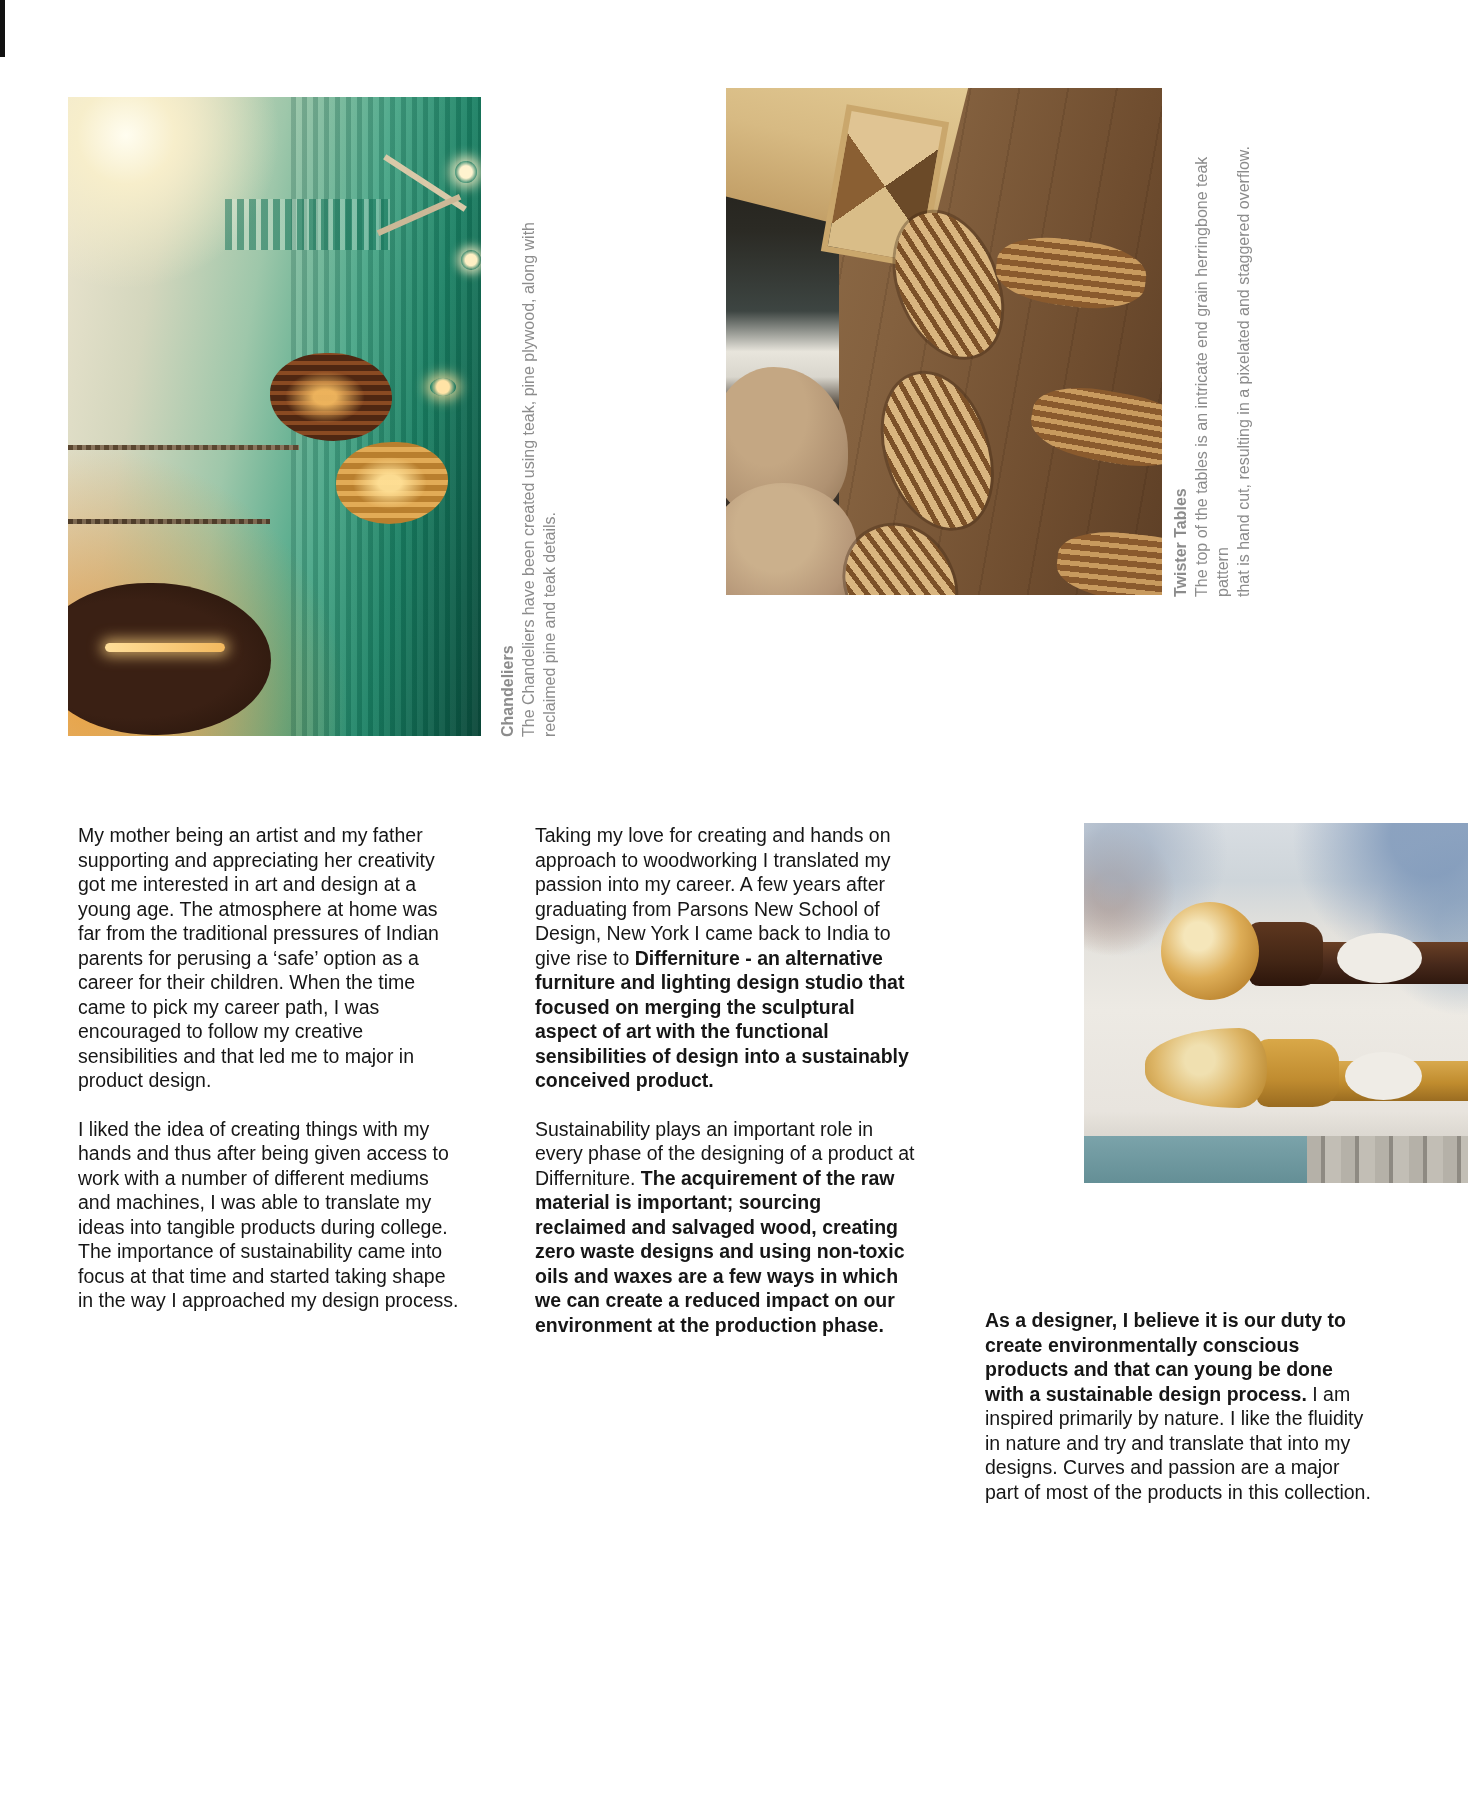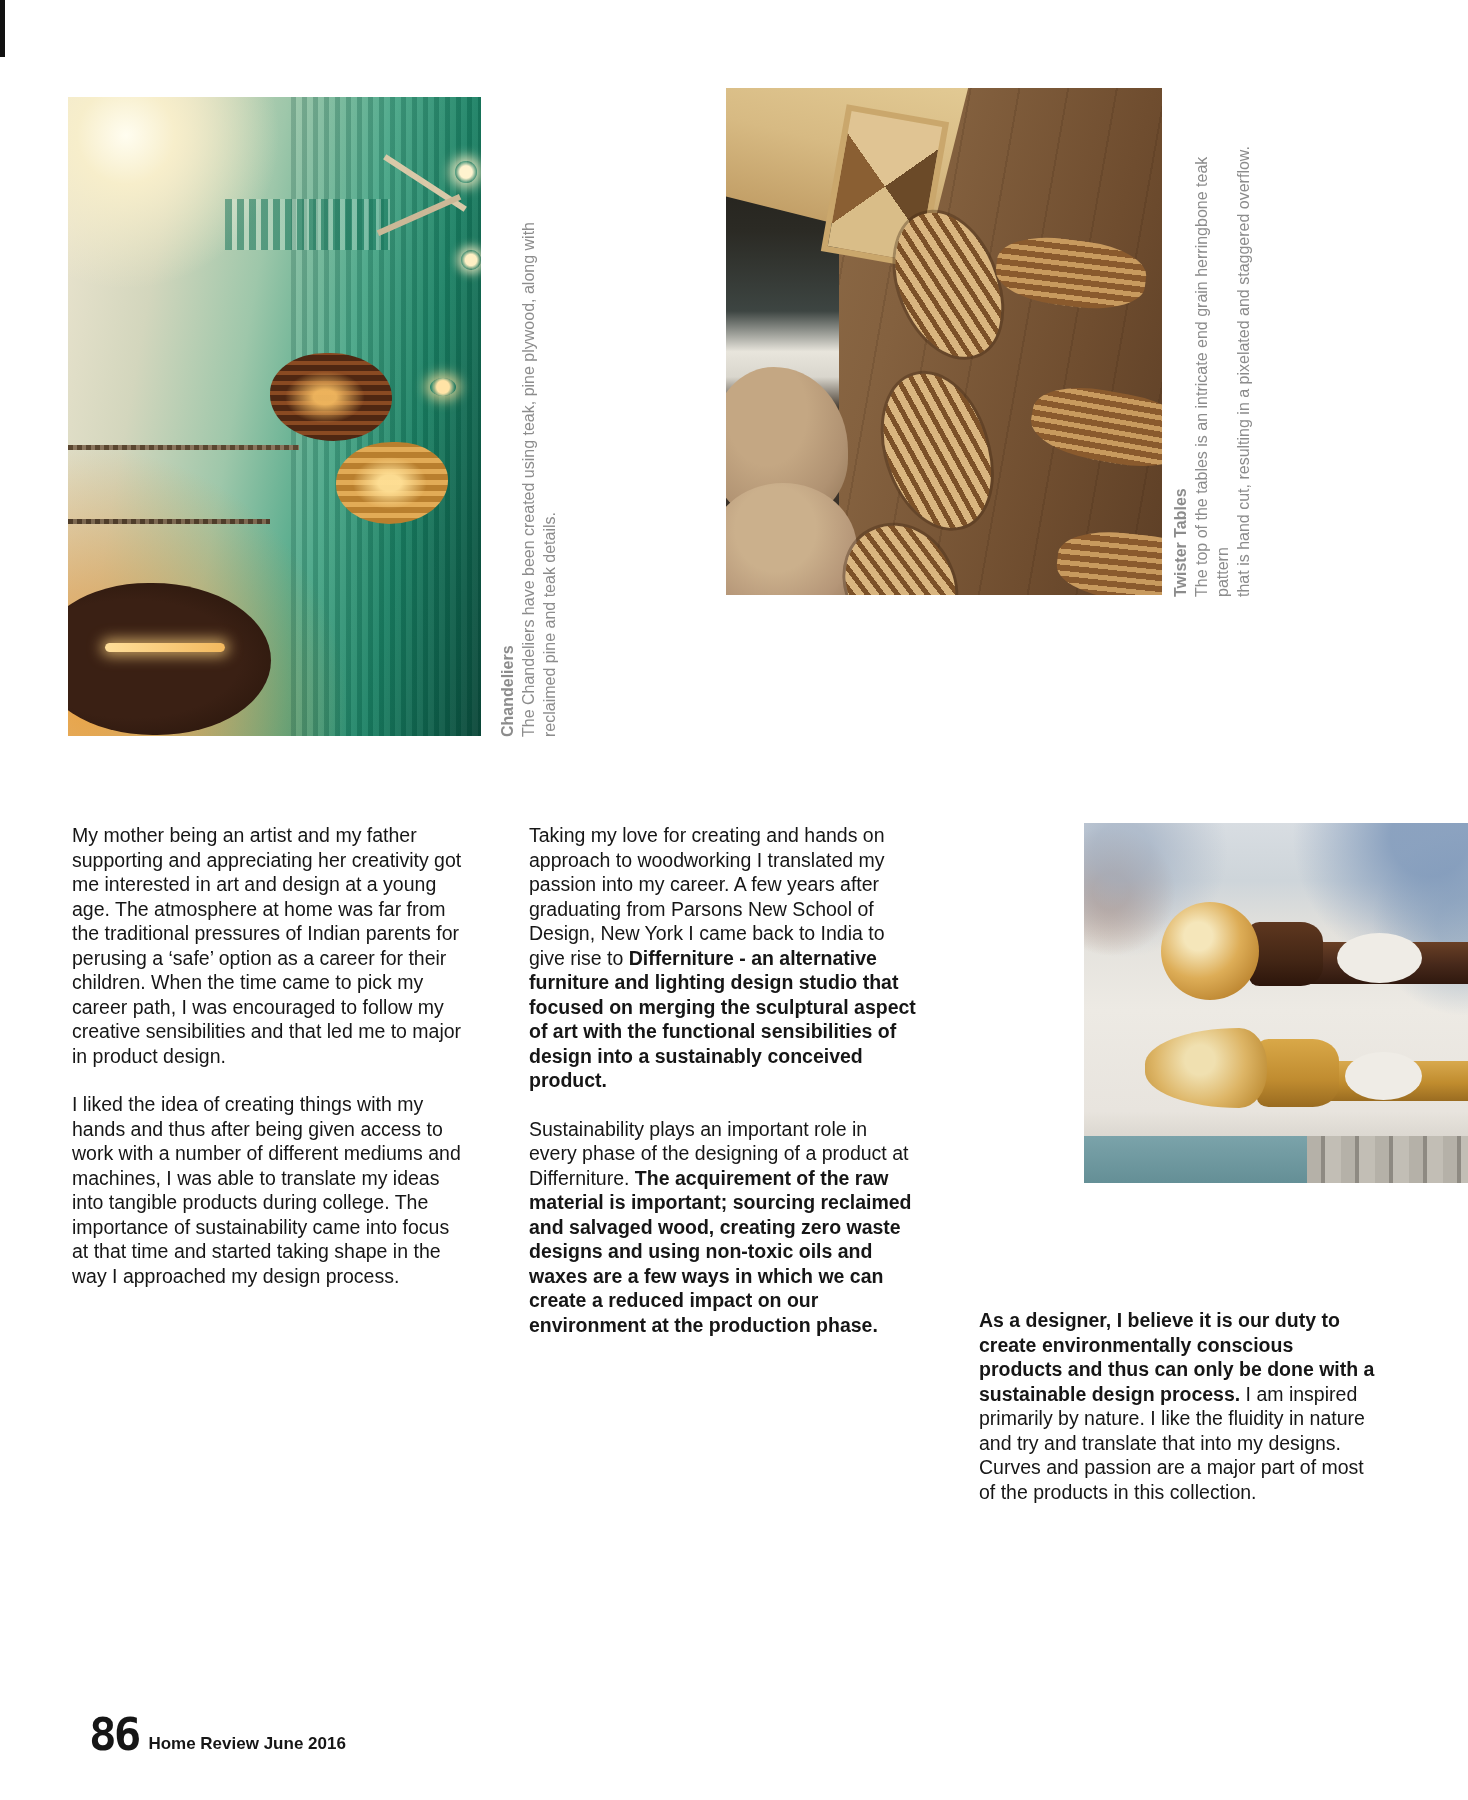--- a/index.html
+++ b/index.html
@@ -110,21 +110,21 @@
     position:absolute;transform:rotate(-90deg);transform-origin:0 0;
     font-size:16px;line-height:21px;color:#8c8c8c;
   }
   .vcaption .cap-title{display:block;font-weight:bold;}
   .vcaption .cap-line{display:block;}
   .vcaption-chandeliers{left:497px;top:737px;width:590px;}
   .vcaption-twister{left:1170px;top:597px;width:486px;}
 
   
   .col{position:absolute;font-size:19.5px;line-height:24.5px;}
-  .col p{margin:0 0 24px 2px;}
+  .col p{margin:0 0 24px 8px;}
   .col strong{font-weight:bold;text-align:right;}
   .col-1{left:70px;top:823px;width:392px;}
   .col-2{left:527px;top:823px;width:390px;}
   .col-3{left:977px;top:1308px;width:398px;}
 
   
   .footer{position:absolute;left:89px;top:1712px;display:flex;align-items:flex-end;}
   .pagenum{
     font-family:"DejaVu Sans Mono", monospace;font-weight:bold;
     font-size:46px;line-height:46px;letter-spacing:-3px;transform:scaleY(0.96);
@@ -197,21 +197,17 @@
     <p>My mother being an artist and my father supporting and appreciating her creativity got me interested in art and design at a young age. The atmosphere at home was far from the traditional pressures of Indian parents for perusing a ‘safe’ option as a career for their children. When the time came to pick my career path, I was encouraged to follow my creative sensibilities and that led me to major in product design.</p>
     <p>I liked the idea of creating things with my hands and thus after being given access to work with a number of different mediums and machines, I was able to translate my ideas into tangible products during college. The importance of sustainability came into focus at that time and started taking shape in the way I approached my design process.</p>
   </div>
 
   <div class="col col-2">
     <p><span>Taking my love for creating and hands on approach to woodworking I translated my passion into my career. A few years after graduating from Parsons New School of Design, New York I came back to India to give rise to </span><strong>Differniture - an alternative furniture and lighting design studio that focused on merging the sculptural aspect of art with the functional sensibilities of design into a sustainably conceived product.</strong></p>
     <p><span>Sustainability plays an important role in every phase of the designing of a product at Differniture. </span><strong>The acquirement of the raw material is important; sourcing reclaimed and salvaged wood, creating zero waste designs and using non-toxic oils and waxes are a few ways in which we can create a reduced impact on our environment at the production phase.</strong></p>
   </div>
 
   <div class="col col-3">
-    <p><strong>As a designer, I believe it is our duty to create environmentally conscious products and thus can only be done with a sustainable design process.</strong><span> I am inspired primarily by nature. I like the fluidity in nature and try and translate that into my designs. Curves and passion are a major part of most of the products in this collection.</span></p>
-  </div>
-
-  <div class="footer">
-    <span class="pagenum">86</span>
-    <span class="mag">Home Review June 2016</span>
-  </div>
+    <p><strong>As a designer, I believe it is our duty to create environmentally conscious products and that can young be done with a sustainable design process.</strong><span> I am inspired primarily by nature. I like the fluidity in nature and try and translate that into my designs. Curves and passion are a major part of most of the products in this collection.</span></p>
+  </div>
+
 
 </div>
 
 </body></html>

